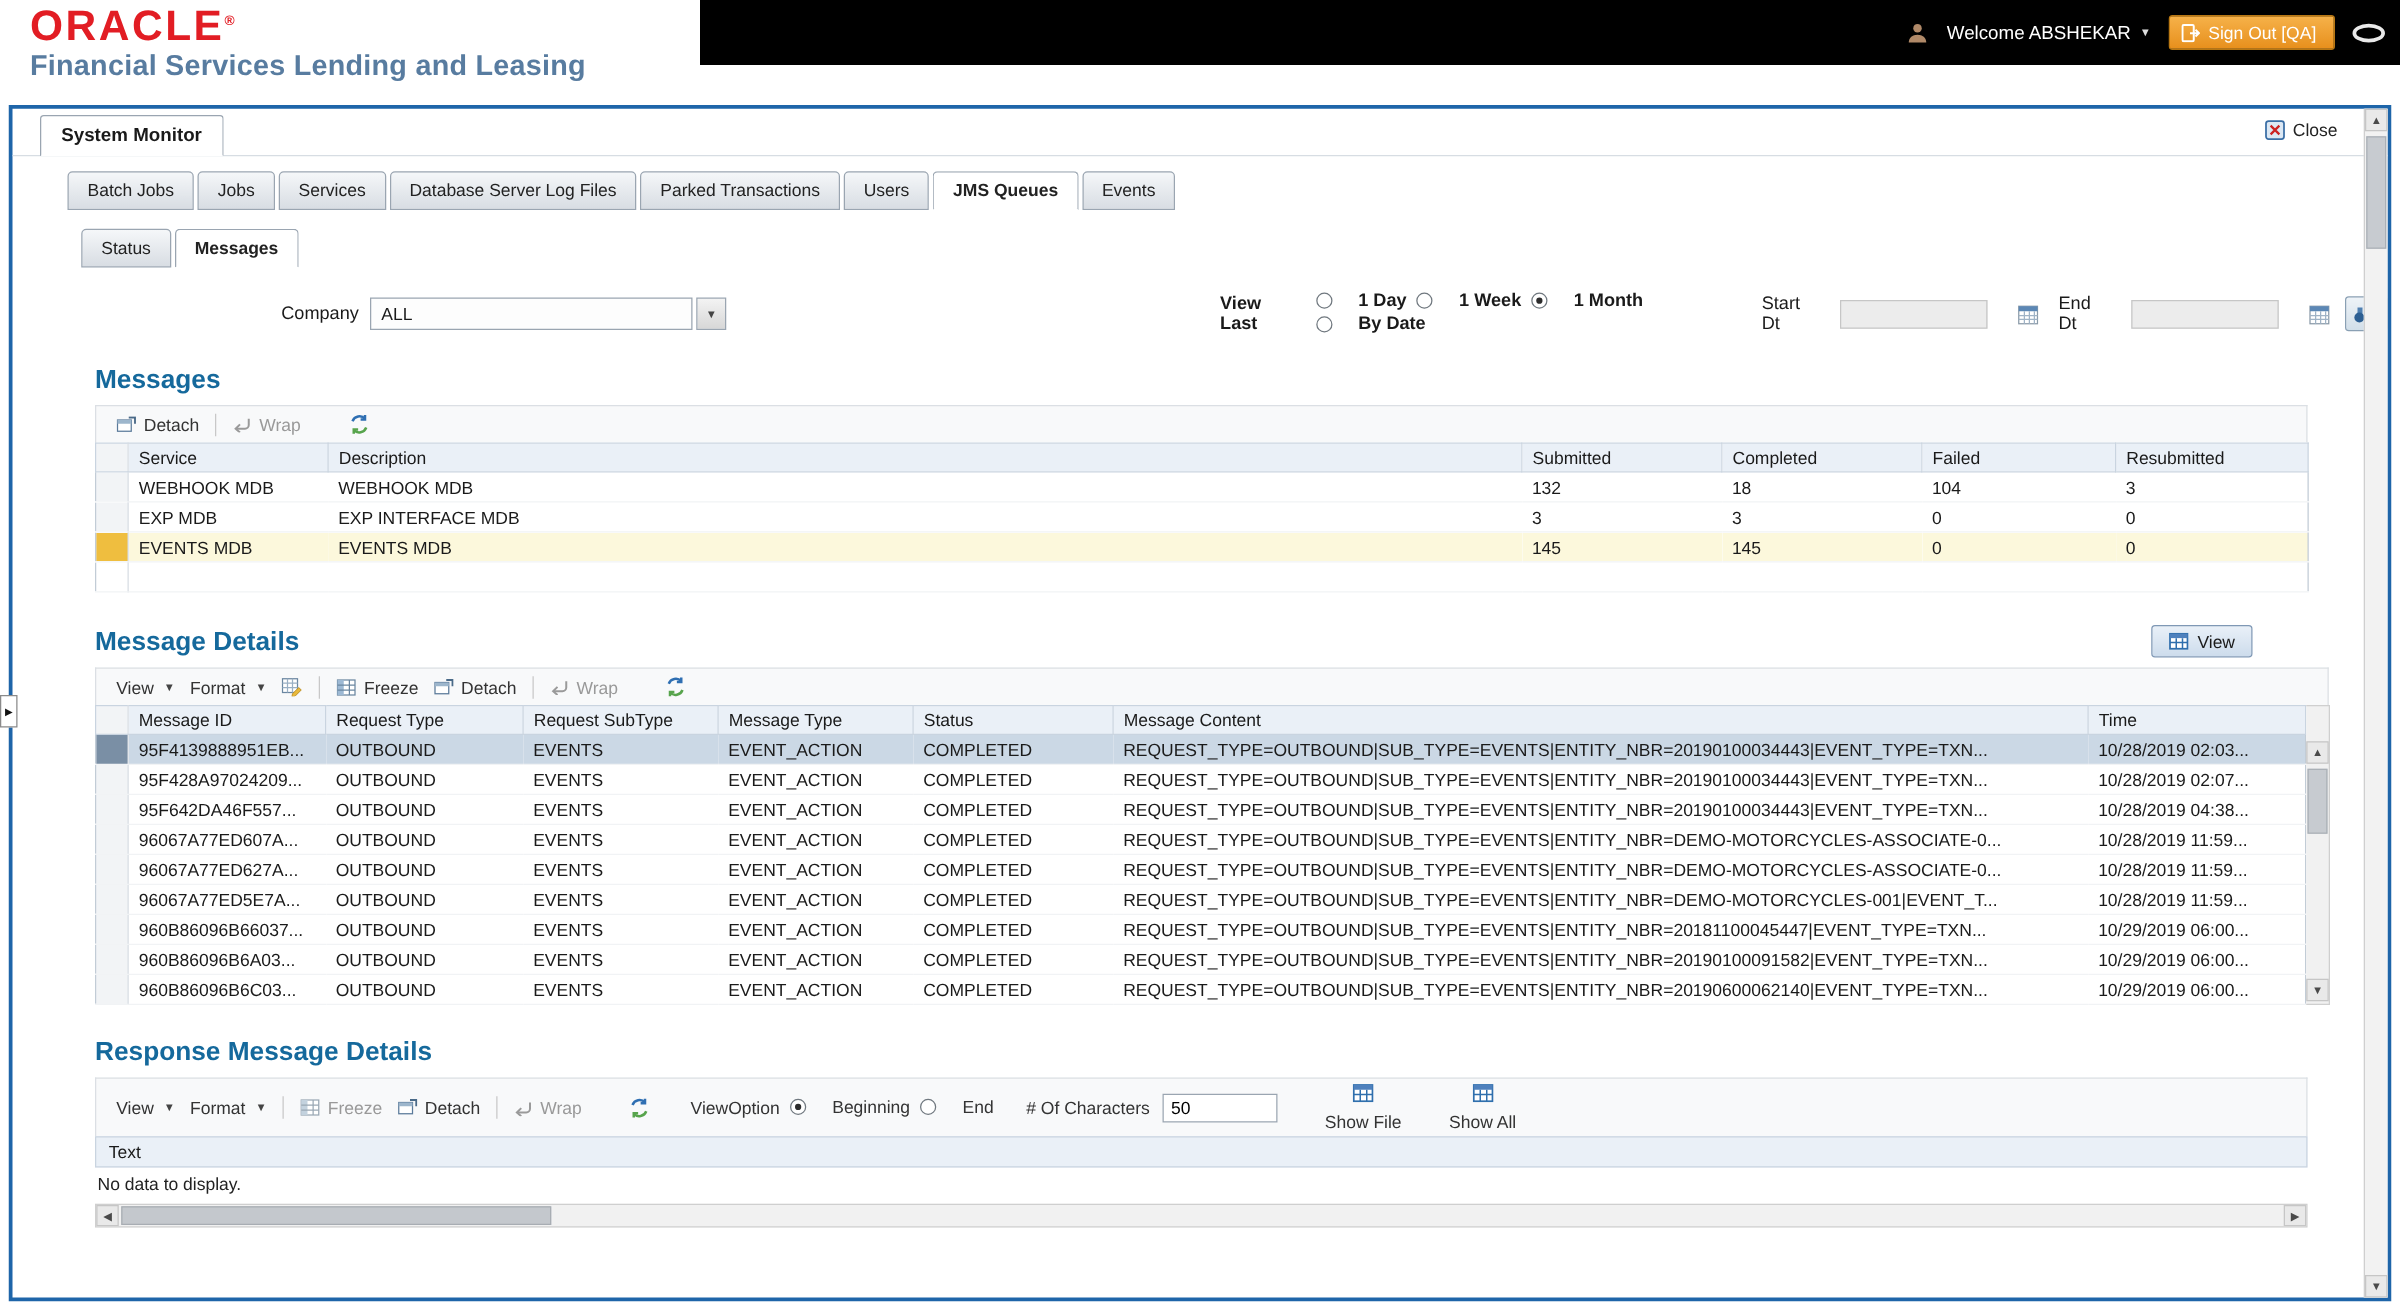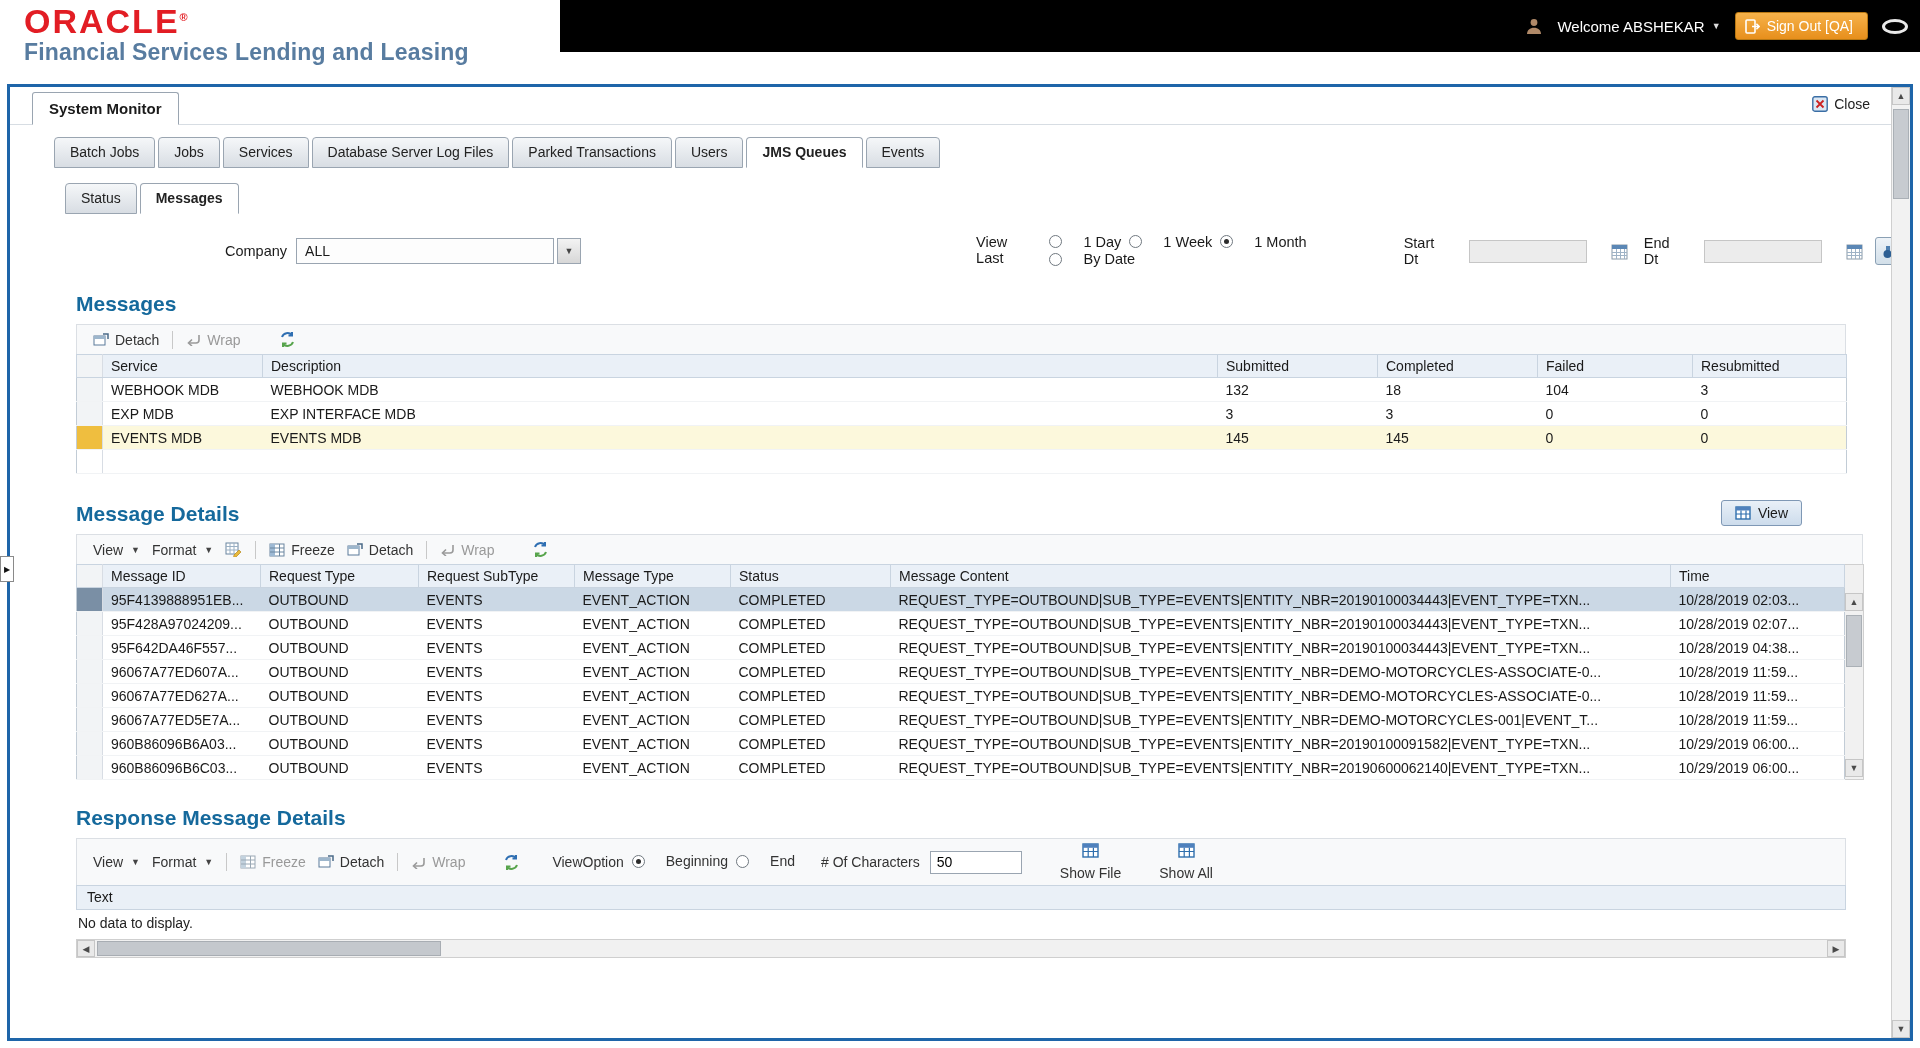--- a/index.html
+++ b/index.html
@@ -43,21 +43,21 @@
   .subtabs-row { display: flex; gap: 3px; margin: 15px 0 0 55px; }
 
   
   .filter-row { display: flex; align-items: center; margin-top: 22px; font-size: 14.5px; height: 30px; }
   .company-group { margin-left: 215px; display: flex; align-items: center; gap: 9px; }
   .combo { display: flex; align-items: stretch; }
   .combo-field { width: 258px; height: 26px; border: 1px solid #9aa5b1; background: #fdfdfd; padding: 3px 8px; font-size: 14px;
     display: flex; align-items: center; }
   .combo-btn { width: 24px; height: 26px; margin-left: 3px; background: linear-gradient(#f3f3f3, #d7d7d7); border: 1px solid #9aa5b1;
     display: flex; align-items: center; justify-content: center; font-size: 9px; color: #444; }
-  .viewlast-group { margin-left: 395px; display: flex; gap: 5px; }
+  .viewlast-group { margin-left: 395px; display: flex; align-items: center; gap: 5px; font-weight: bold; }
   .radio-item { display: inline-flex; align-items: center; gap: 21px; margin-left: 8px; cursor: default; white-space: nowrap; }
   .radio { width: 13px; height: 13px; border: 1px solid #70787f; border-radius: 50%; background: #fff; display: inline-block; position: relative; }
   .radio.checked::after { content: ""; position: absolute; inset: 3px; background: #2c2c2c; border-radius: 50%; }
   .date-group { display: flex; align-items: center; gap: 24px; margin-left: 16px; }
   .date-input { width: 118px; height: 23px; background: #ececec; border: 1px solid #c6c6c6; font-size: 14px; padding: 2px 6px;
     font-family: "Liberation Sans", sans-serif; }
   .find-btn { width: 36px; height: 28px; margin-left: 12px; background: linear-gradient(#eef3f8, #d2dfe9); border: 1px solid #8aa0b4;
     border-radius: 3px; display: flex; align-items: center; justify-content: center; }
 
   
@@ -492,20 +492,30 @@
             <td>96067A77ED5E7A...</td>
             <td>OUTBOUND</td>
             <td>EVENTS</td>
             <td>EVENT_ACTION</td>
             <td>COMPLETED</td>
             <td>REQUEST_TYPE=OUTBOUND|SUB_TYPE=EVENTS|ENTITY_NBR=DEMO-MOTORCYCLES-001|EVENT_T...</td>
             <td>10/28/2019 11:59...</td>
           </tr>
           <tr>
             <td class="gutter"></td>
+            <td>960B86096B66037...</td>
+            <td>OUTBOUND</td>
+            <td>EVENTS</td>
+            <td>EVENT_ACTION</td>
+            <td>COMPLETED</td>
+            <td>REQUEST_TYPE=OUTBOUND|SUB_TYPE=EVENTS|ENTITY_NBR=20181100045447|EVENT_TYPE=TXN...</td>
+            <td>10/29/2019 06:00...</td>
+          </tr>
+          <tr>
+            <td class="gutter"></td>
             <td>960B86096B6A03...</td>
             <td>OUTBOUND</td>
             <td>EVENTS</td>
             <td>EVENT_ACTION</td>
             <td>COMPLETED</td>
             <td>REQUEST_TYPE=OUTBOUND|SUB_TYPE=EVENTS|ENTITY_NBR=20190100091582|EVENT_TYPE=TXN...</td>
             <td>10/29/2019 06:00...</td>
           </tr>
           <tr>
             <td class="gutter"></td>

